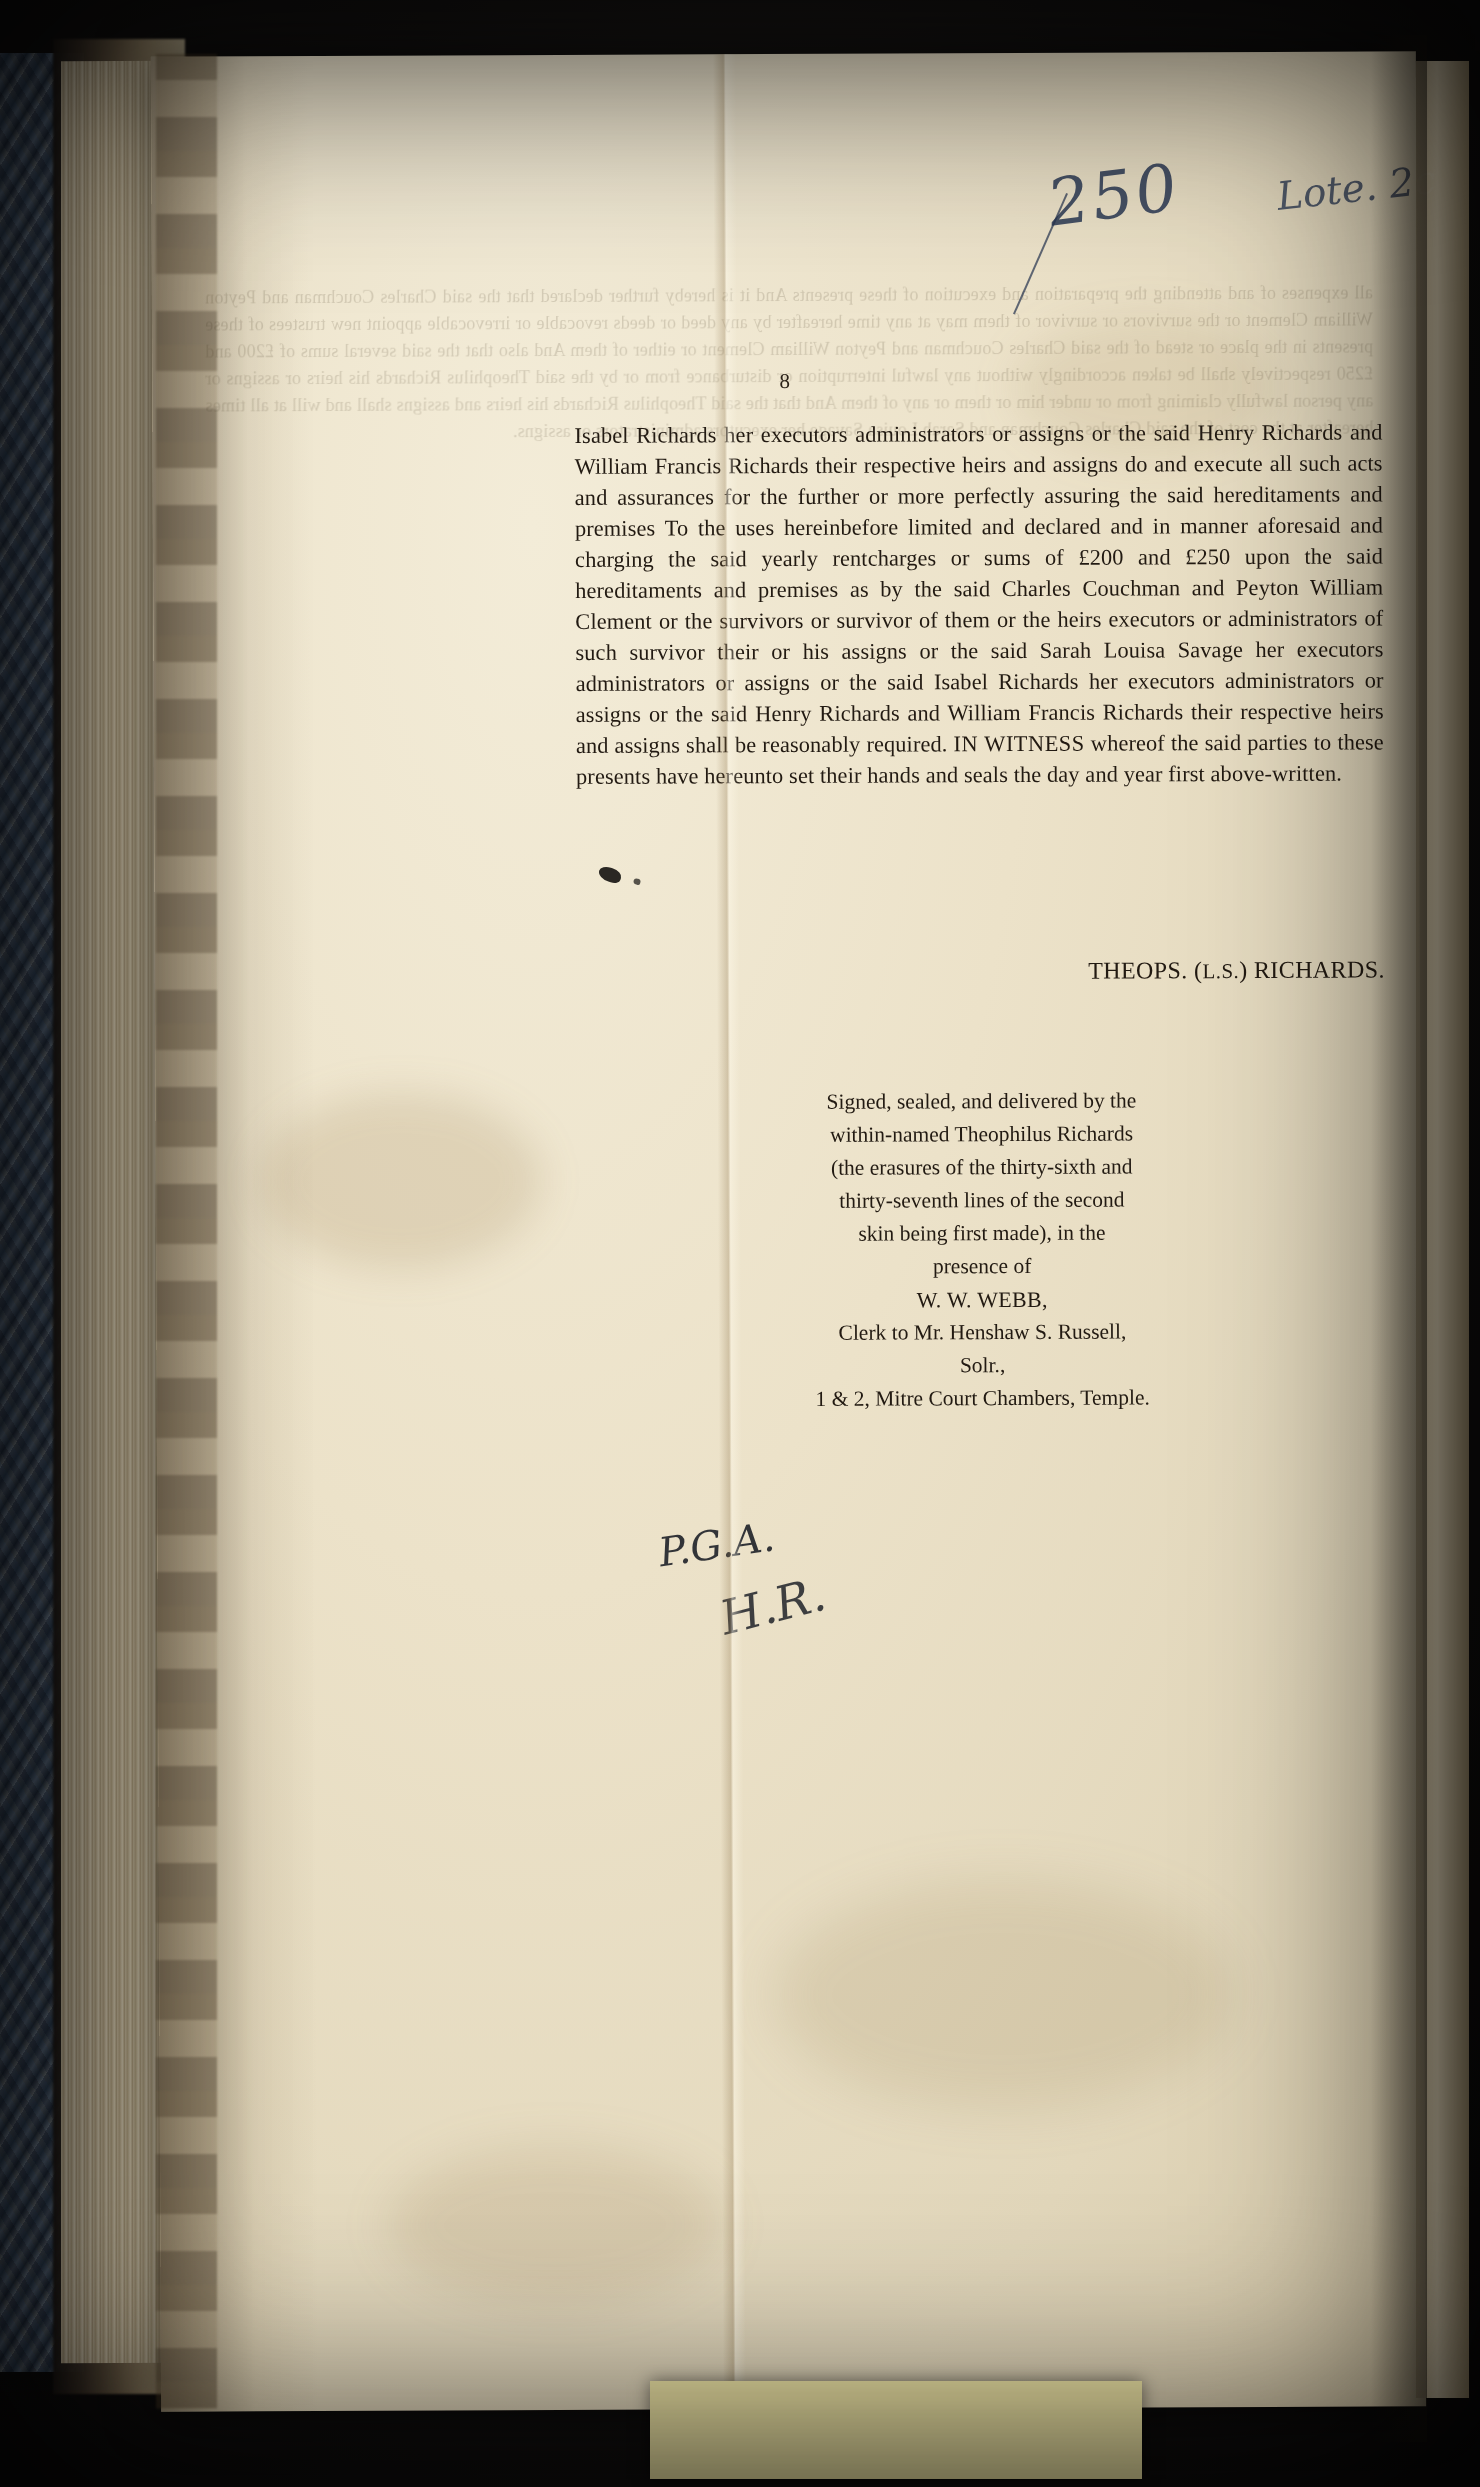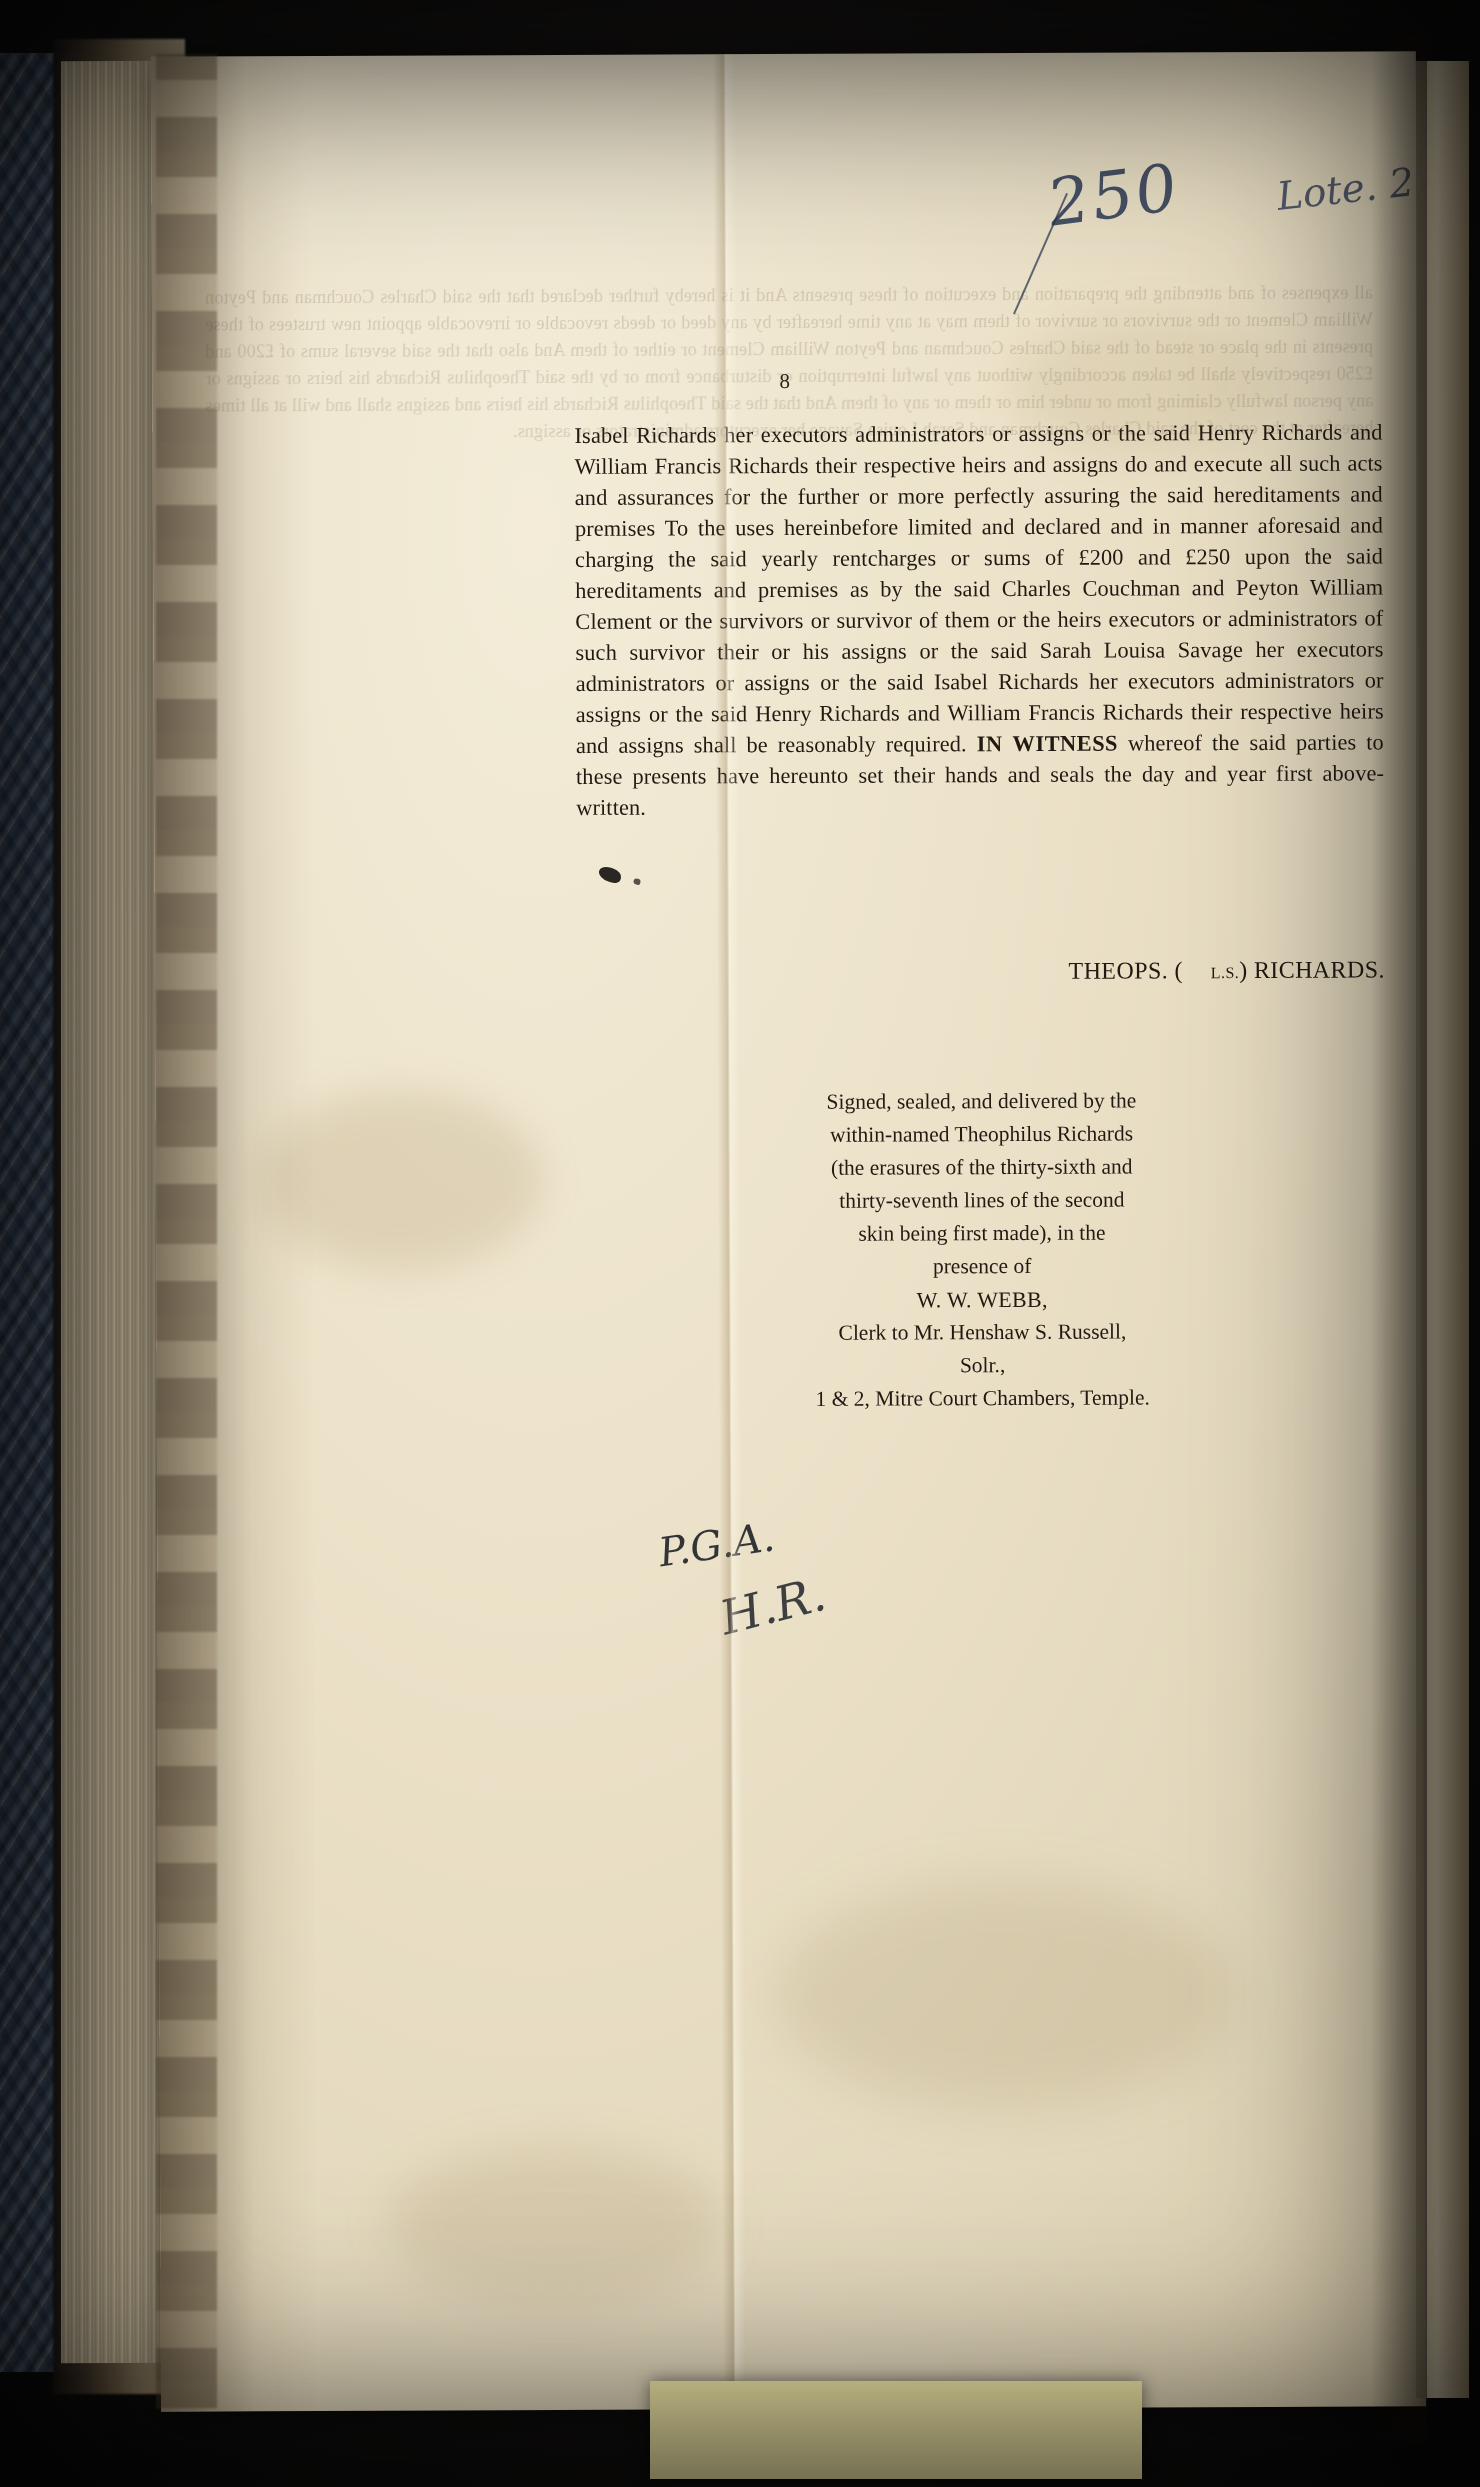--- a/index.html
+++ b/index.html
@@ -142,34 +142,34 @@
     top: 365px;
     width: 808px;
     font-size: 22.4px;
     line-height: 31px;
     color: #221a12;
     text-align: justify;
     text-justify: inter-word;
     letter-spacing: 0.1px;
   }
   .body p { margin: 0; }
-  .sc { font-variant: small-caps; letter-spacing: 0.5px; font-weight: bold; }
+  .sc { font-variant: small-caps; letter-spacing: 0.5px; }
 
   .signature-line {
     position: absolute;
     left: 422px;
     top: 905px;
     width: 808px;
     text-align: right;
     padding-right: 16px;
     font-size: 24px;
     letter-spacing: 0.4px;
     color: #221a12;
   }
-  .signature-line .ls { font-size: 16px; font-variant: small-caps; letter-spacing: 0.4px; margin-left: 28px; }
+  .signature-line .ls { font-size: 21px; font-variant: small-caps; letter-spacing: 0.4px; }
 
   .attest {
     position: absolute;
     left: 492px;
     top: 1032px;
     width: 668px;
     text-align: center;
     font-size: 21.5px;
     line-height: 33px;
     color: #221a12;

